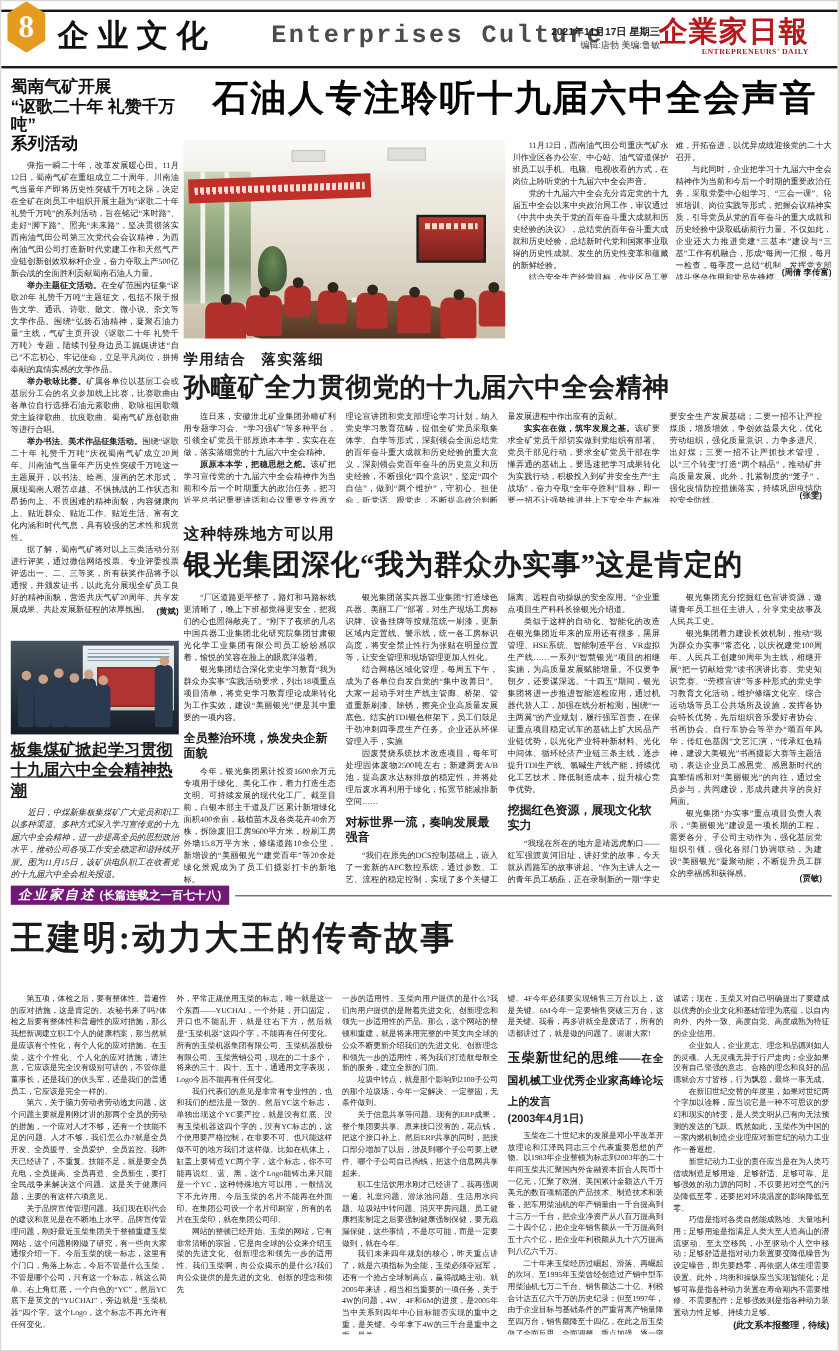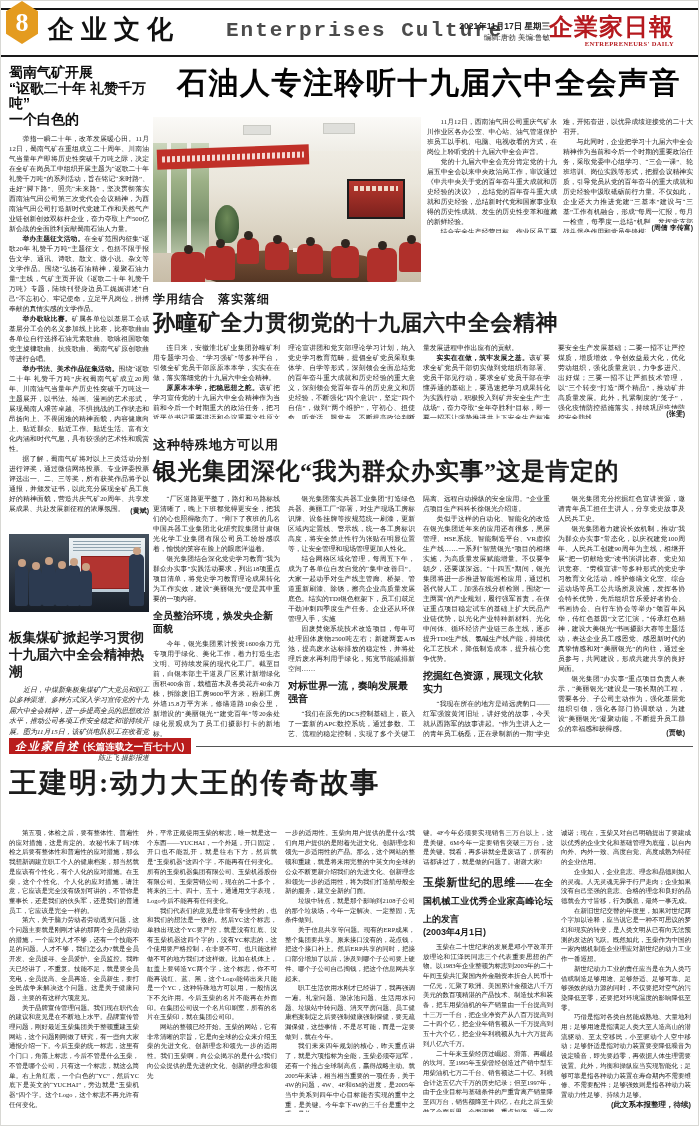--- a/index.html
+++ b/index.html
@@ -39,21 +39,21 @@
   .p2screen{position:absolute;right:4px;top:4px;width:76px;height:54px;
             background:linear-gradient(180deg,#eef2f4,#cfdce4 70%,#b9c9d4);}
   .p2rows{position:absolute;left:4px;right:4px;top:3px;height:12px;
           background:repeating-linear-gradient(180deg,#8fa2ae 0 1px,transparent 1px 3px);}
   .p2red{position:absolute;left:16%;top:34%;width:66%;height:56%;background:#b23430;
          border:1px solid #8c1f1d;}
   .p2fig{position:absolute;bottom:6px;width:13px;height:40px;background:#2c3a50;
          border-radius:5px 5px 2px 2px;}
   .p2fig i{display:block;width:8px;height:8px;background:#c9a184;border-radius:50%;
            margin:-7px auto 0;}
-  .a2title{margin-top:17px;font:bold 13.5px/17px "Liberation Sans",sans-serif;}
+  .a2title{margin-top:4px;font:bold 13.5px/17px "Liberation Sans",sans-serif;text-decoration:underline;}
   .cap{margin-top:5px;font-style:italic;font-size:7px;line-height:10.4px;
        text-align:justify;text-indent:2em;}
   .credit{margin-top:2px;text-align:right;font:italic 7px/9px "Liberation Serif",serif;}
   
   .main{position:absolute;left:152px;top:62px;width:540px;}
   .h1{font:bold 30px/40px "Liberation Serif",serif;letter-spacing:1.5px;color:#050505;margin-left:24px;}
   .row1{display:flex;gap:6px;margin-top:14px;}
   .photo1{width:268px;height:165px;position:relative;overflow:hidden;
           background:linear-gradient(180deg,#f4f2ec 0%,#eae6db 40%,#d9d1c0 72%,#c8bda8 100%);}
   .p1ceil{position:absolute;left:0;top:0;width:100%;height:34px;
@@ -82,21 +82,21 @@
   .h2{margin-top:4px;font:bold 22px/26px "Liberation Serif",serif;letter-spacing:.5px;}
   .row2{display:flex;gap:8px;margin-top:7px;}
   .scol{width:127px;height:76px;}
   .kick2{margin-top:18px;font:bold 13px/16px "Liberation Sans",sans-serif;letter-spacing:1px;}
   .h3{margin-top:3px;font:bold 24px/30px "Liberation Serif",serif;letter-spacing:.5px;}
   .row3{display:flex;gap:8px;margin-top:8px;}
   .ycol{width:127px;height:244px;}
   
   .serial{position:absolute;left:8px;top:737px;width:684px;}
   .bannerrow{display:flex;align-items:center;}
-  .rbanner{background:#b91c1c;color:#fff;padding:2px 7px 2px 6px;display:flex;align-items:baseline;gap:3px;}
+  .rbanner{background:#701a75;color:#fff;padding:2px 7px 2px 6px;display:flex;align-items:baseline;gap:3px;}
   .rbanner .scr{font:bold italic 11px/12px "Liberation Serif",serif;letter-spacing:2px;}
   .rbanner .rest{font:bold 9.5px/11px "Liberation Sans",sans-serif;}
   .hline{flex:1;border-top:1px solid #555;margin-left:5px;}
   .h4{margin-top:12px;text-align:left;font:bold 28px/34px "Liberation Serif",serif;letter-spacing:2px;}
   .row4{display:flex;gap:8px;margin-top:28px;}
   .zcol{width:130px;height:284px;}
   .zcol .t{font-size:6.5px;line-height:9.7px;}
   .inhead{margin:5px 0 4px 0;text-align:justify;}
   .inhead .ih1{font:bold 11px/14px "Liberation Sans",sans-serif;}
   .inhead .ih2{font:bold 9px/13px "Liberation Sans",sans-serif;}
@@ -122,21 +122,21 @@
   <div class="mast">
     <div class="cn">企業家日報</div>
     <div class="en">ENTREPRENEURS' DAILY</div>
   </div>
   <div class="headrule"></div>
 
   <div class="leftcol">
     <div class="a1title">
       <div>蜀南气矿开展</div>
       <div>“讴歌二十年 礼赞千万吨”</div>
-      <div>一个白色的</div>
+      <div>系列活动</div>
     </div>
     <div class="a1body clip">
       <p class="t">弹指一瞬二十年，改革发展暖心田。11月12日，蜀南气矿在重组成立二十周年、川南油气当量年产即将历史性突破千万吨之际，决定在全矿在岗员工中组织开展主题为“讴歌二十年 礼赞千万吨”的系列活动，旨在铭记“来时路”、走好“脚下路”、照亮“未来路”，坚决贯彻落实西南油气田公司第三次党代会会议精神，为西南油气田公司打造新时代党建工作和天然气产业链创新创效双标杆企业，奋力夺取上产500亿新会战的全面胜利贡献蜀南石油人力量。</p>
       <p class="t"><b>举办主题征文活动。</b><span>在全矿范围内征集“讴歌20年 礼赞千万吨”主题征文，包括不限于报告文学、通讯、诗歌、散文、微小说、杂文等文学作品。围绕“弘扬石油精神，凝聚石油力量”主线，气矿主页开设《讴歌二十年 礼赞千万吨》专题，陆续刊登身边员工娓娓讲述“自己”不忘初心、牢记使命，立足平凡岗位，拼搏奉献的真情实感的文学作品。</span></p>
       <p class="t"><b>举办歌咏比赛。</b><span>矿属各单位以基层工会或基层分工会的名义参加线上比赛，比赛歌曲由各单位自行选择石油元素歌曲、歌咏祖国歌颂党主旋律歌曲、抗疫歌曲、蜀南气矿原创歌曲等进行合唱。</span></p>
       <p class="t"><b>举办书法、美术作品征集活动。</b><span>围绕“讴歌二十年 礼赞千万吨”庆祝蜀南气矿成立20周年、川南油气当量年产历史性突破千万吨这一主题展开，以书法、绘画、漫画的艺术形式，展现蜀南人艰苦卓越、不惧挑战的工作状态和昂扬向上、不畏困难的精神面貌，内容健康向上、贴近群众、贴近工作、贴近生活、富有文化内涵和时代气息，具有较强的艺术性和观赏性。</span></p>
       <p class="t">据了解，蜀南气矿将对以上三类活动分别进行评奖，通过微信网络投票、专业评委投票评选出一、二、三等奖，所有获奖作品将予以通报，并颁发证书，以此充分展现全矿员工良好的精神面貌，营造共庆气矿20周年、共享发展成果、共赴发展新征程的浓厚氛围。</p>
       <div class="byl">(黄斌)</div>
     </div>
 

